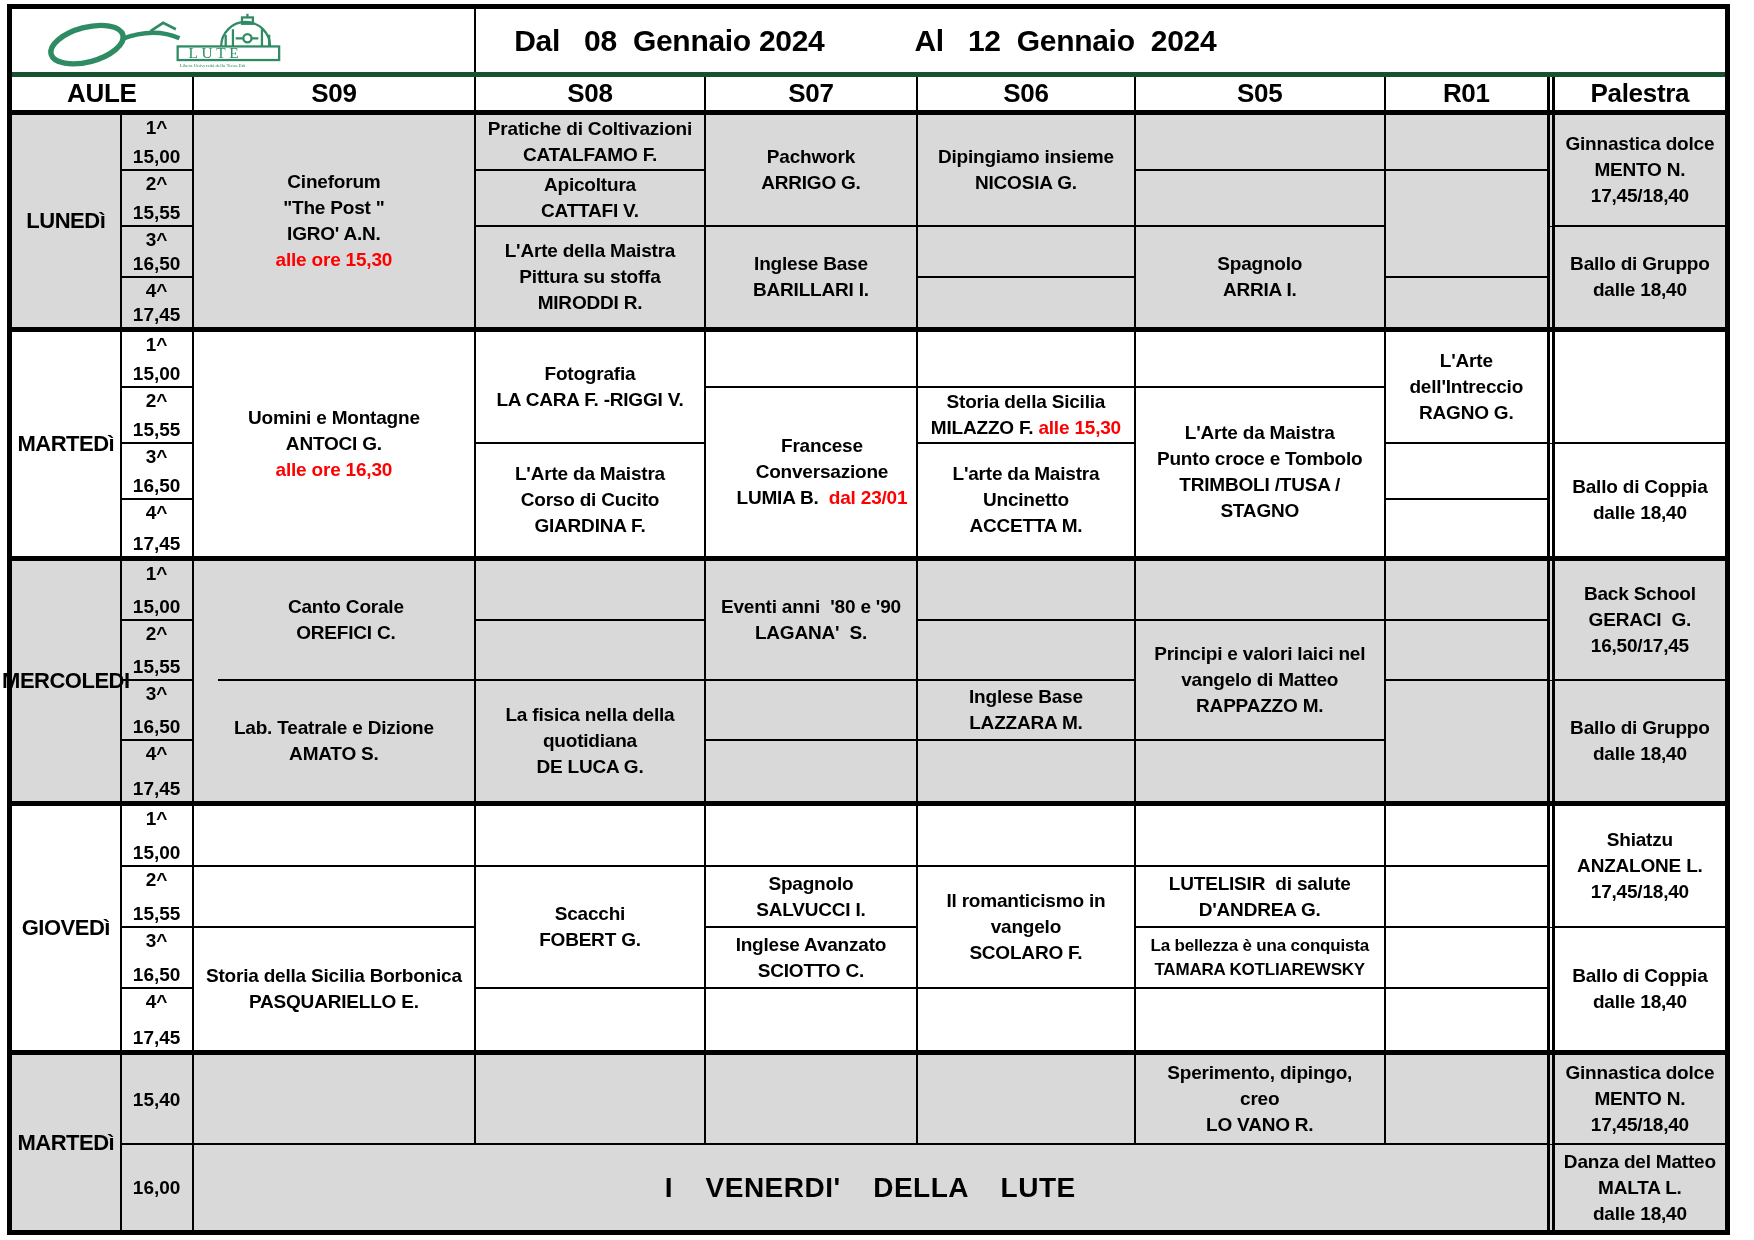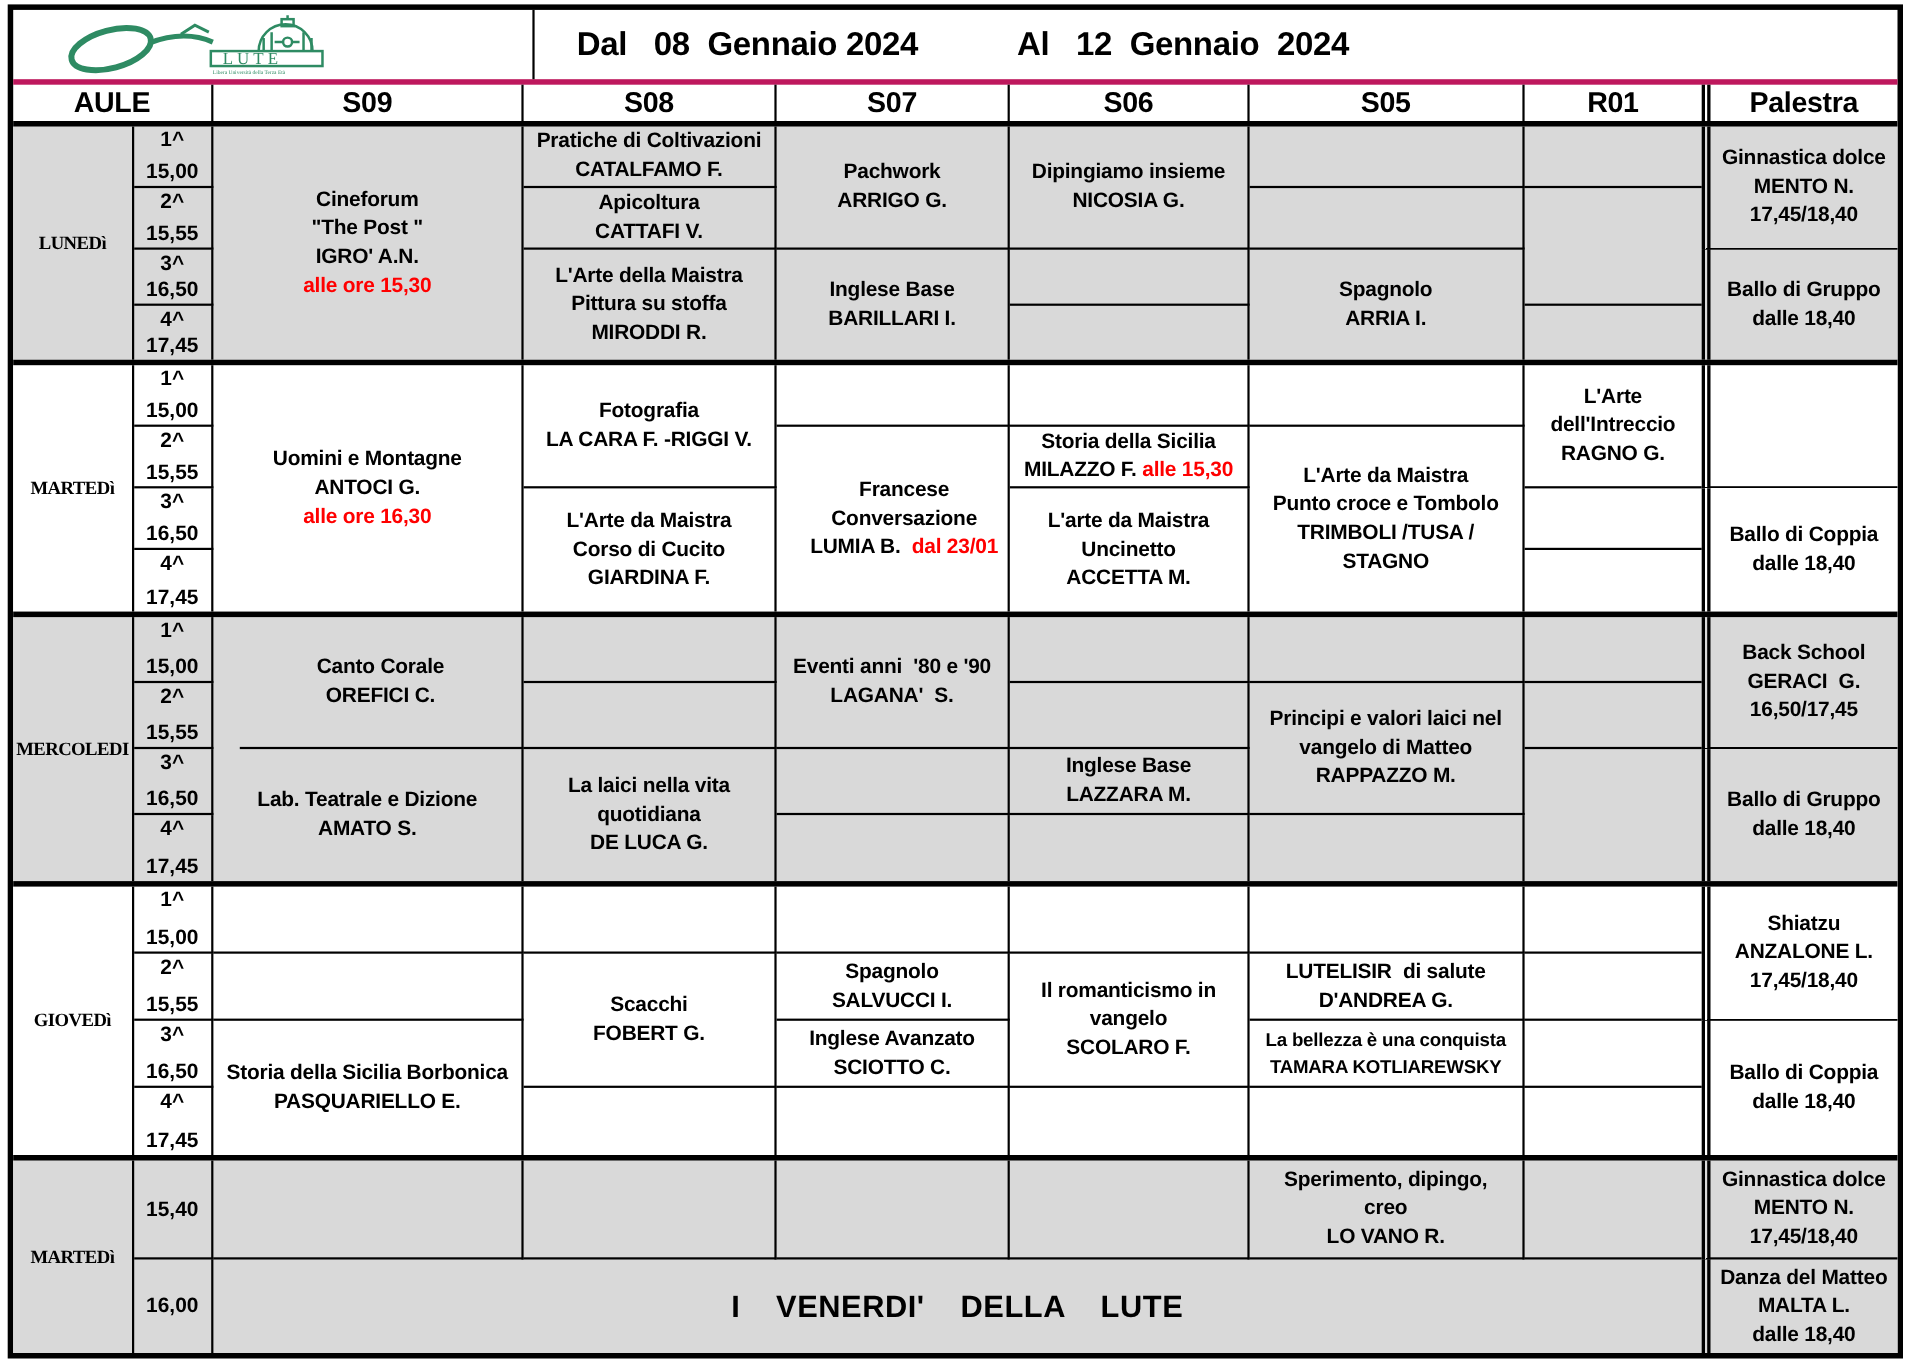--- a/index.html
+++ b/index.html
@@ -1,34 +1,34 @@
 <!DOCTYPE html>
 <html><head>
 <meta charset="utf-8">
 <style>
   html,body{margin:0;padding:0;width:1754px;height:1240px;background:#fff;overflow:hidden;
     font-family:"Liberation Sans","DejaVu Sans",sans-serif;font-weight:700;color:#000;}
   .sheet{position:absolute;left:7px;top:4px;width:1713px;border:5px solid #000;background:#fff;}
   :root{--cols:6.4% 4.2% 16.5% 13.4% 12.4% 12.7% 14.6% 9.4% 10.4%;}
 
   
-  .title-row{display:grid;grid-template-columns:var(--cols);height:63px;border-bottom:5px solid #be185d;padding-left:14px;}
+  .title-row{display:grid;grid-template-columns:var(--cols);height:63px;border-bottom:5px solid #14532d;}
   .logo-cell{grid-column:1 / span 3;border-right:2.5px solid #000;display:flex;align-items:center;padding-left:22px;}
   .date-cell{grid-column:4 / span 6;display:flex;align-items:center;padding-left:38px;gap:90px;
     font-size:30px;letter-spacing:-0.3px;white-space:pre;}
 
   
   .header-row{display:grid;grid-template-columns:var(--cols);height:33px;}
   .hcell{font-size:26px;text-align:center;line-height:33px;border-right:2.5px solid #000;letter-spacing:-0.3px;}
 
   
   .day-block{display:grid;grid-template-columns:var(--cols);border-top:5px solid #000;background:#fff;}
   .day-block.shade{background:#d9d9d9;}
   .day-name{grid-column:1;grid-row:1 / -1;border-right:2.5px solid #000;display:flex;align-items:center;
-    justify-content:center;font-size:17px;letter-spacing:-0.5px;font-family:Liberation Serif, serif;}
+    justify-content:center;font-size:22px;letter-spacing:-0.5px;}
   .time-cell{grid-column:2;border-right:2.5px solid #000;border-bottom:2px solid #000;display:flex;
     flex-direction:column;justify-content:space-between;align-items:center;padding:1px 0 0 0;font-size:19px;}
   .time-cell.single{justify-content:center;}
   .time-ord,.time-val{line-height:24px;white-space:pre;}
   .cell{border-right:2.5px solid #000;border-bottom:2px solid #000;display:flex;flex-direction:column;
     justify-content:center;align-items:center;overflow:visible;padding:1px 2px;}
   .cell.rb,.time-cell.rb{border-bottom:none;}
   .cell.nrb{border-right:none;}
   .cell.pal{border-left:8px double #000;border-right:none;}
   .line{font-size:19px;line-height:26px;white-space:pre;letter-spacing:-0.2px;text-align:center;}
@@ -244,21 +244,21 @@
           <div class="line"><span>Canto Corale</span></div>
           <div class="line"><span>OREFICI C.</span></div>
         </div>
         <div class="cell rb" style="grid-area: 3 / 3 / span 2;">
           <div class="line"><span>Lab. Teatrale e Dizione</span></div>
           <div class="line"><span>AMATO S.</span></div>
         </div>
         <div class="cell" style="grid-area: 1 / 4 / span 1;"></div>
         <div class="cell" style="grid-area: 2 / 4 / span 1;"></div>
         <div class="cell rb" style="grid-area: 3 / 4 / span 2;">
-          <div class="line"><span>La laici nella vita</span></div>
+          <div class="line"><span>La fisica nella della</span></div>
           <div class="line"><span>quotidiana</span></div>
           <div class="line"><span>DE LUCA G.</span></div>
         </div>
         <div class="cell" style="grid-area: 1 / 5 / span 2;">
           <div class="line"><span>Eventi anni  '80 e '90</span></div>
           <div class="line"><span>LAGANA'  S.</span></div>
         </div>
         <div class="cell" style="grid-area: 3 / 5 / span 1;"></div>
         <div class="cell rb" style="grid-area: 4 / 5 / span 1;"></div>
         <div class="cell" style="grid-area: 1 / 6 / span 1;"></div>

